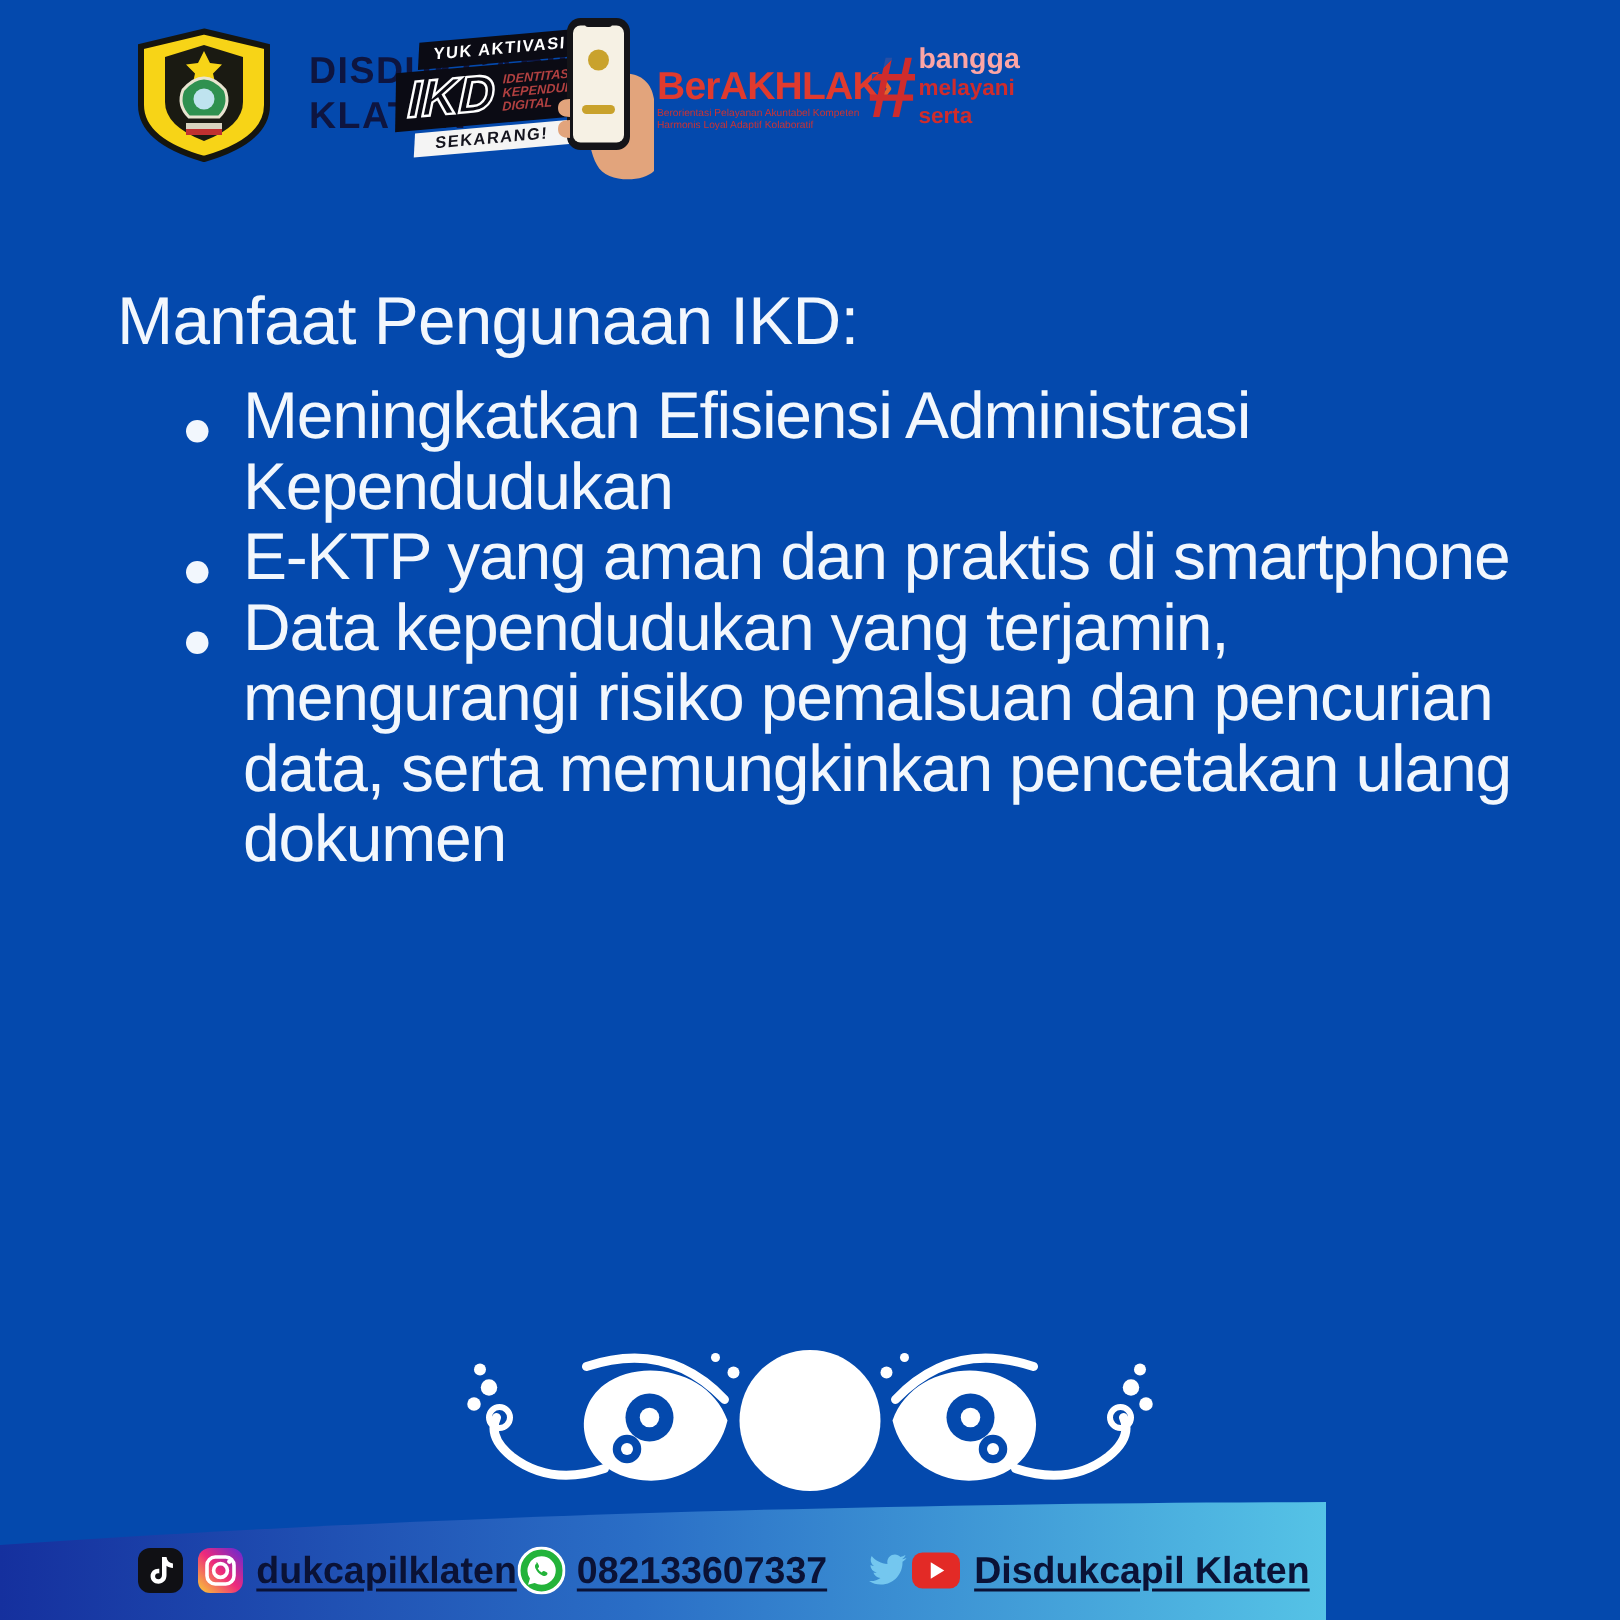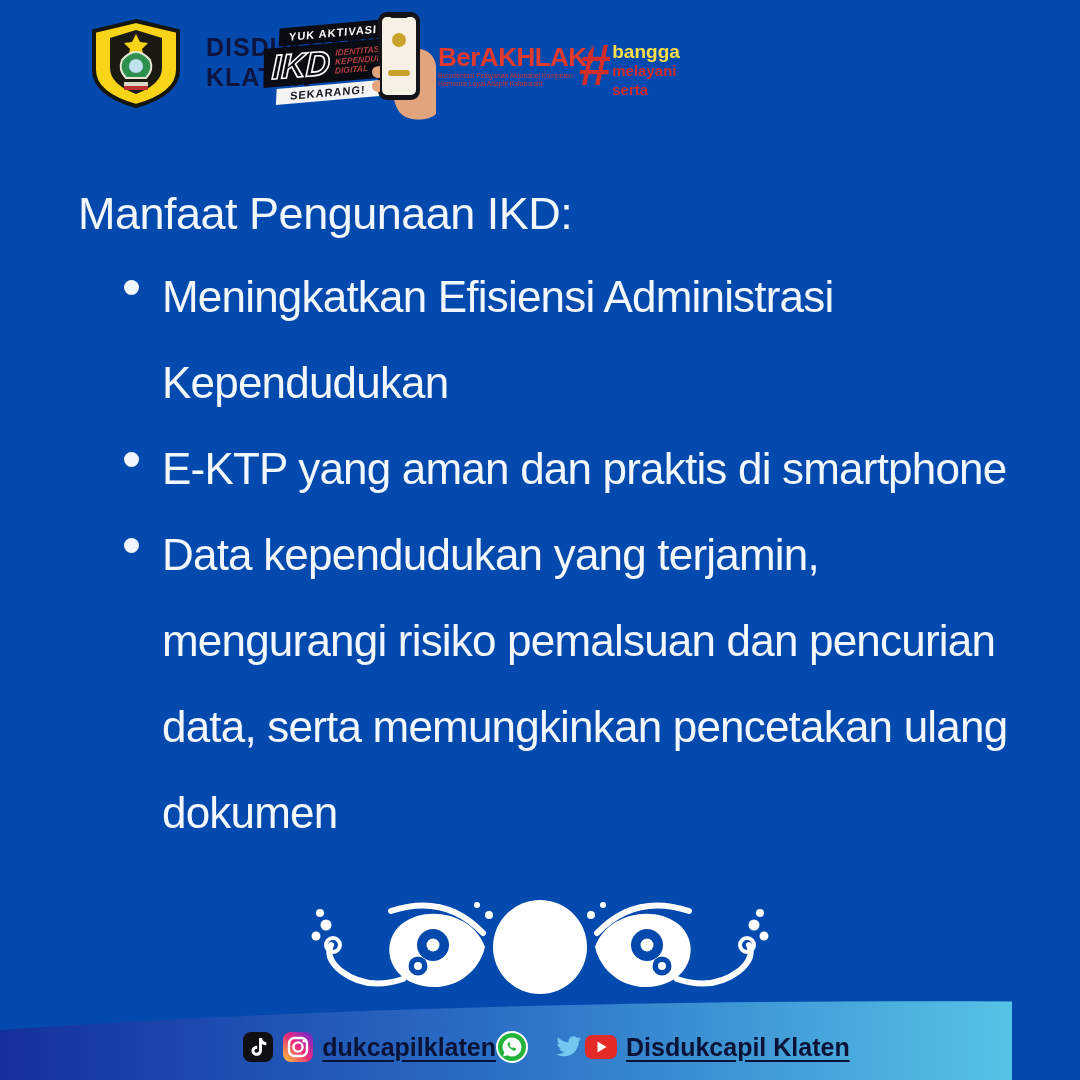--- a/index.html
+++ b/index.html
@@ -59,45 +59,45 @@
   .berakhlak-tagline { margin-top:2px; font-size:6.8px; color:#c33; line-height:8px; width:150px; }
 
   .bangga { position:absolute; left:578px; top:30px; display:flex; align-items:center; }
   .bangga-hash {
     font-size:58px; font-weight:900; font-style:italic; line-height:54px;
     background:linear-gradient(135deg,#2b4ea2 28%,#cf2c2c 28%);
     -webkit-background-clip:text; background-clip:text; color:transparent;
     margin-right:2px;
   }
   .bangga-lines { display:flex; flex-direction:column; line-height:19px; }
-  .bangga-lines .l1 { font-size:19px; font-weight:800; color:#fde047;margin-top:12px; }
+  .bangga-lines .l1 { font-size:19px; font-weight:800; color:#fca5a5; }
   .bangga-lines .l2, .bangga-lines .l3 { font-size:15px; font-weight:800; color:#cf2c2c; }
 
   
   .main {
     position:absolute; left:78px; top:178px; width:930px;
     color:#f2f7fd;
   }
   .main-title { font-size:45px; line-height:72px; font-weight:400; letter-spacing:-0.5px; }
   .bullets { list-style:none; margin-top:4px; }
   .bullets li {
     position:relative; padding-left:84px;
-    font-size:44px; line-height:86px; letter-spacing:-0.8px;
+    font-size:44px; line-height:47px; letter-spacing:-0.8px;
   }
   .bullets li::before {
     content:""; position:absolute; left:46px; top:26px;
     width:15px; height:15px; border-radius:50%; background:#f2f7fd;
   }
 
   
   .ornament { position:absolute; left:305px; top:895px; width:470px; height:112px; }
 
   
   .footer {
-    position:absolute; left:0; bottom:0; width:1012px; height:84px;
+    position:absolute; left:0; bottom:0; width:884px; height:84px;
     background:linear-gradient(90deg,#15309e 0%,#2a6ec6 48%,#55c3e6 100%);
     clip-path:path('M0,34 C260,16 620,2 1080,6 L1080,84 L0,84 Z');
     display:flex; align-items:center; justify-content:center;
     padding-top:18px; padding-left:80px;
   }
   .f-link { display:flex; align-items:center; gap:8px; cursor:pointer; }
   .f-label {
     font-size:25px; font-weight:800; color:#0a1236;
     text-decoration:underline; text-underline-offset:4px; white-space:nowrap;
   }
@@ -238,20 +238,21 @@
     </svg>
     <span class="f-label">dukcapilklaten</span>
   </div>
 
   <div class="f-link">
     <svg class="fi" viewBox="0 0 32 32">
       <circle cx="16" cy="16" r="15" fill="#23b33a" stroke="#ffffff" stroke-width="2"></circle>
       <path d="M16,6.5 a9.5,9.5 0 0 1 0,19 a9.6,9.6 0 0 1 -4.6,-1.2 L7,25.5 l1.3,-4.2 A9.5,9.5 0 0 1 16,6.5 Z" fill="#ffffff"></path>
       <path d="M12.6,11.5 q-1.6,1 -0.6,3.2 q1.5,3.2 4.6,4.6 q2.4,1 3.3,-0.8 q0.4,-0.9 -0.5,-1.3 l-1.7,-0.8 q-0.6,-0.2 -1,0.3 l-0.5,0.6 q-1.8,-0.9 -2.7,-2.7 l0.6,-0.6 q0.5,-0.5 0.2,-1.1 l-0.7,-1.5 q-0.4,-0.9 -1,-0.9 Z" fill="#23b33a"></path>
     </svg>
+    <span class="f-label">082133607337</span>
   </div>
 
   <div class="f-gap"></div>
 
 
   <div class="f-link">
     <svg class="fi" viewBox="0 0 24 24">
       <path d="M22,5.8c-0.7,0.3-1.5,0.5-2.2,0.6c0.8-0.5,1.4-1.2,1.7-2.1c-0.8,0.4-1.6,0.8-2.5,0.9 C18.3,4.5,17.3,4,16.2,4c-2.1,0-3.8,1.7-3.8,3.8c0,0.3,0,0.6,0.1,0.9C9.3,8.5,6.5,7,4.6,4.7C4.3,5.3,4.1,5.9,4.1,6.6 c0,1.3,0.7,2.5,1.7,3.2C5.2,9.8,4.6,9.6,4,9.3v0c0,1.9,1.3,3.4,3.1,3.7c-0.3,0.1-0.7,0.1-1,0.1c-0.2,0-0.5,0-0.7-0.1 c0.5,1.5,1.9,2.6,3.6,2.7c-1.3,1-3,1.6-4.8,1.6c-0.3,0-0.6,0-0.9-0.1C5,18.3,7,19,9.1,19c7.1,0,10.9-5.9,10.9-10.9v-0.5 C20.8,7.2,21.5,6.6,22,5.8z" fill="#74c7ef"></path>
     </svg>
   </div>

